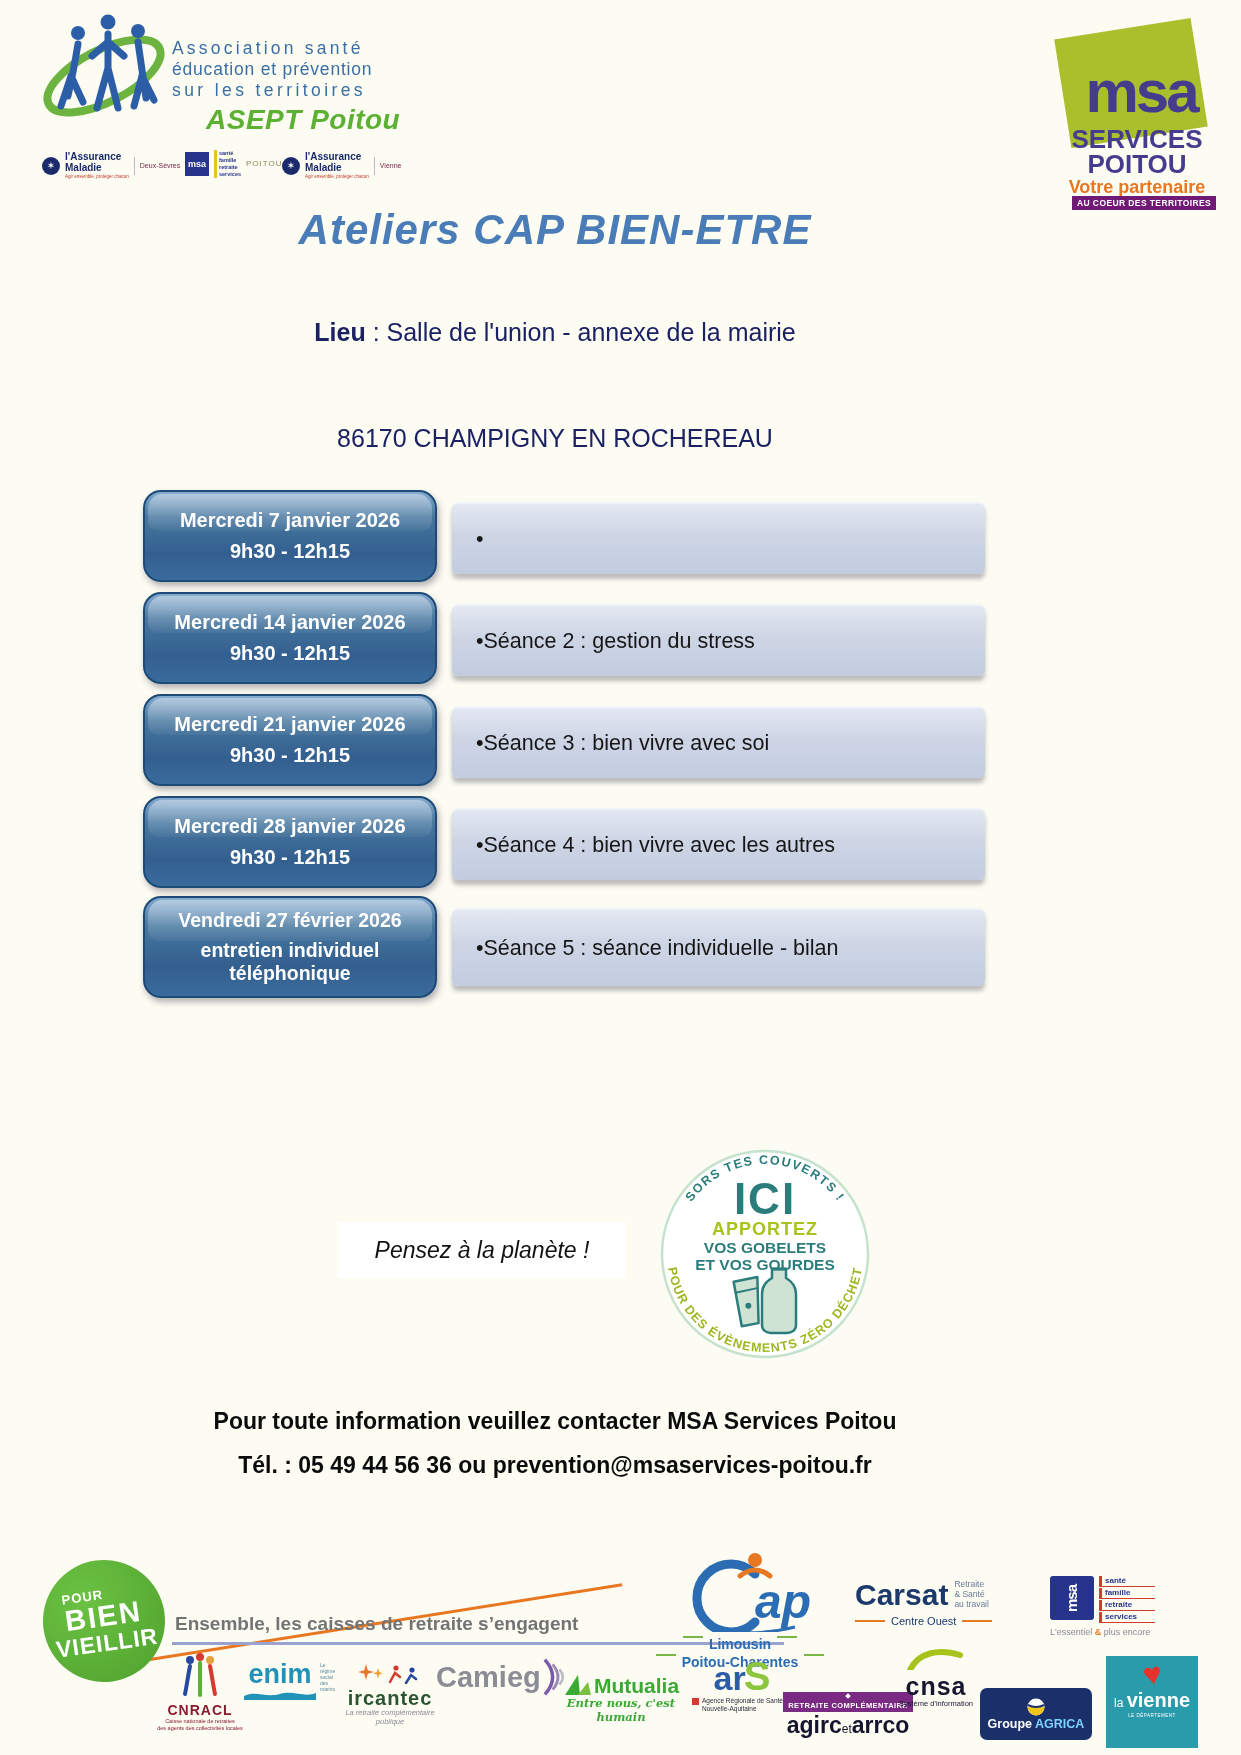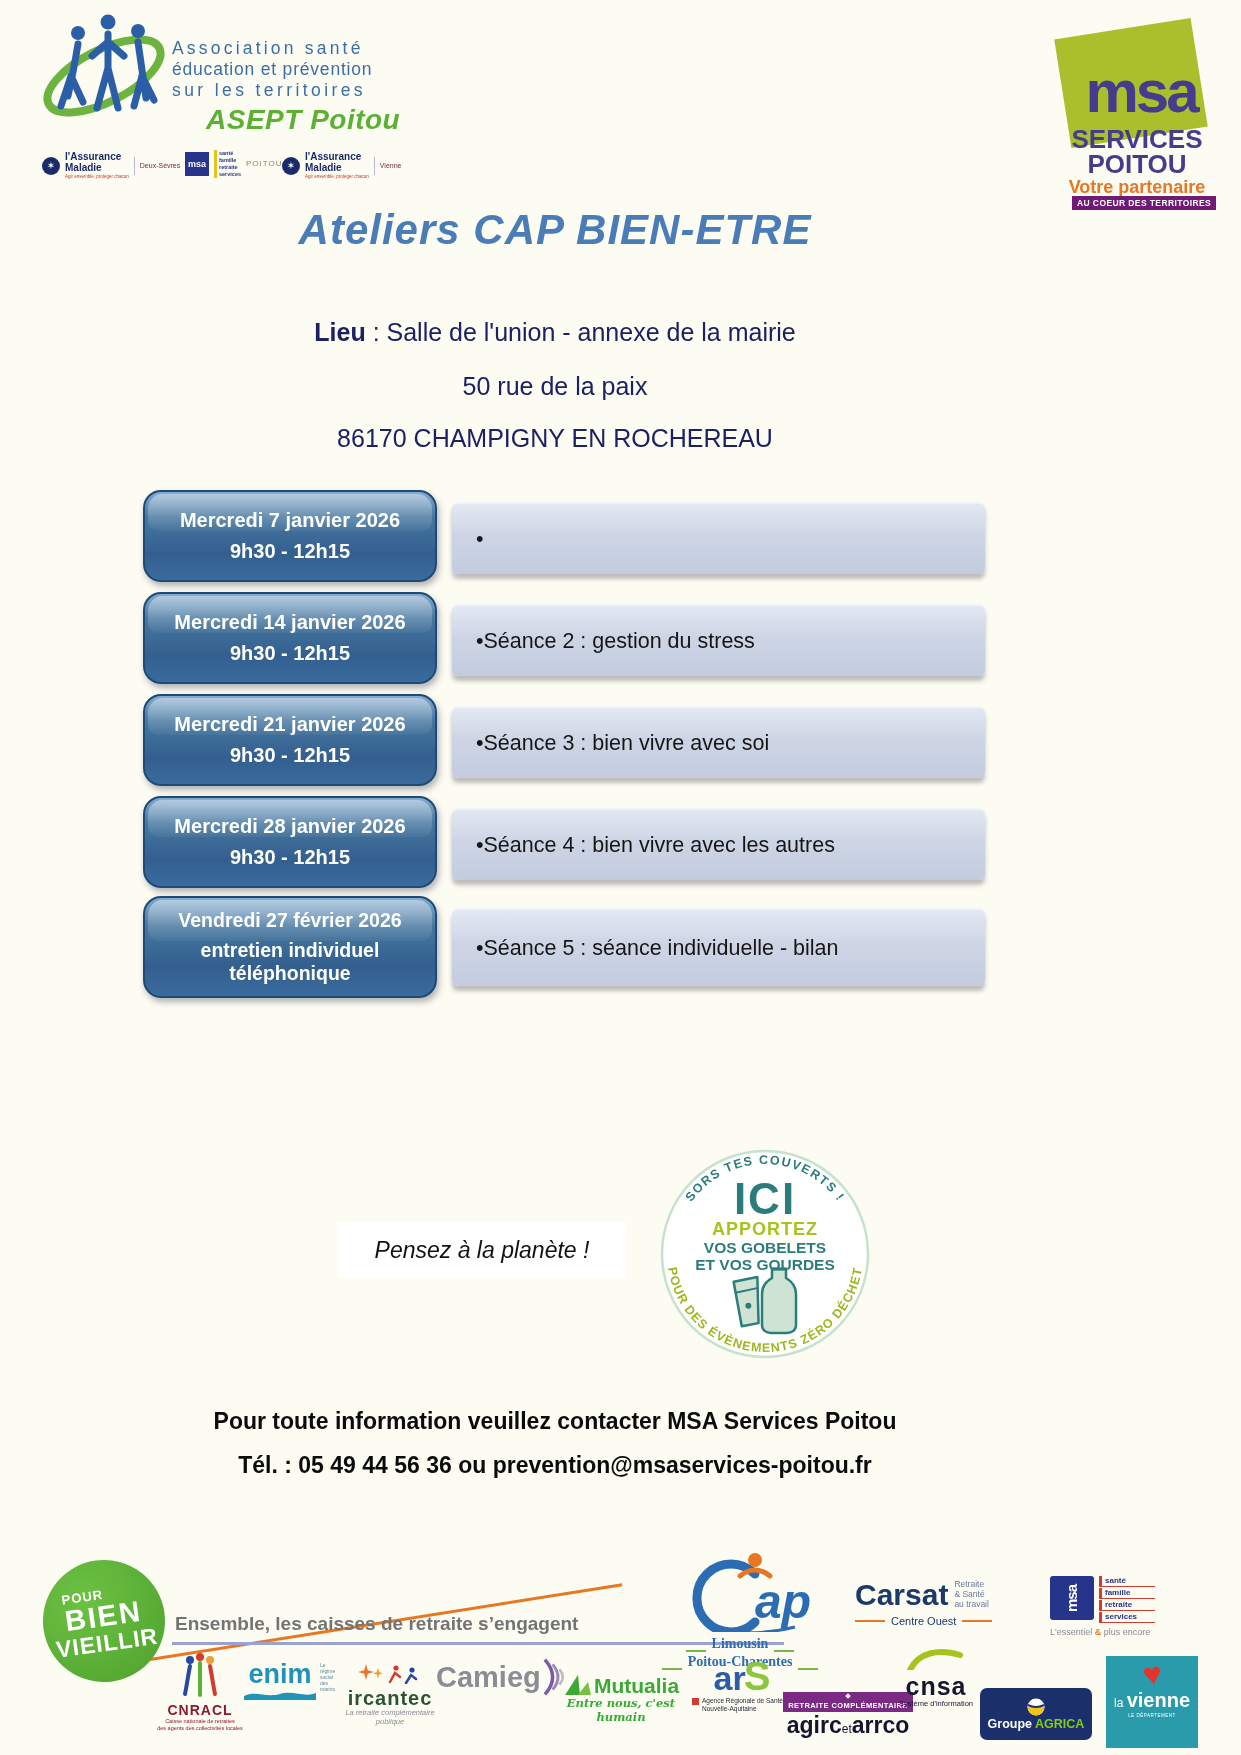--- a/index.html
+++ b/index.html
@@ -65,21 +65,21 @@
   .orange-line{left:150px;top:1658px;width:478px;height:3px;background:#e87722;transform:rotate(-9deg);transform-origin:left center;}
   .bv-circle{left:43px;top:1560px;width:122px;height:122px;border-radius:50%;
     background:radial-gradient(circle at 35% 30%,#6cc243,#4ea12d);
     display:flex;flex-direction:column;align-items:center;justify-content:center;color:#fff;font-weight:bold;transform:rotate(-8deg);}
   .bv-circle .p{font-size:13px;letter-spacing:1px;align-self:flex-start;margin-left:22px;}
   .bv-circle .b{font-size:29px;letter-spacing:2px;line-height:1;}
   .bv-circle .v{font-size:23px;letter-spacing:1px;line-height:1.05;}
   .slogan-line{left:175px;top:1613px;font-size:19px;font-weight:600;color:#737373;}
   .slogan-bar{left:172px;top:1642px;width:612px;height:3px;background:#9aa3cf;}
 
-  .cap-region{width:170px;text-align:center;font-size:14px;font-weight:bold;color:#2b6cb3;display:flex;align-items:flex-end;justify-content:center;gap:6px;font-family:Liberation Serif, serif;}
+  .cap-region{width:170px;text-align:center;font-size:14px;font-weight:bold;color:#2b6cb3;display:flex;align-items:flex-start;justify-content:center;gap:6px;}
   .cap-region i{display:block;width:20px;height:2px;background:#7ab648;}
 
   .carsat-name{font-size:30px;font-weight:bold;color:#1b3a6b;line-height:1;}
   .carsat-tags{font-size:8.5px;color:#6a7a9a;line-height:1.15;}
   .carsat-region{display:flex;align-items:center;gap:6px;margin-top:5px;}
   .carsat-region i{display:block;width:30px;height:2px;background:#e87722;}
   .carsat-region span{font-size:11px;color:#1b3a6b;}
 
   .msa-f-sq{width:44px;height:44px;background:#27348b;border-radius:3px;display:flex;align-items:center;justify-content:center;}
   .msa-f-sq span{color:#fff;font-weight:bold;font-size:15px;transform:rotate(-90deg);letter-spacing:-1px;}
@@ -105,21 +105,21 @@
   .aa-banner{background:#7a2a82;color:#fff;font-size:7.5px;font-weight:bold;letter-spacing:0.4px;padding:2px 5px;display:inline-flex;align-items:center;gap:3px;flex-direction:column;}
   .aa-banner i{display:block;width:4px;height:4px;background:#fff;transform:rotate(45deg);}
   .aa-name{color:#14142e;line-height:1;margin-top:2px;}
   .aa-name .big{font-size:23px;font-weight:bold;}
   .aa-name .sm{font-size:12px;}
   .cnsa-name{font-size:25px;font-weight:bold;color:#16162e;letter-spacing:1px;line-height:1;}
   .cnsa-sub{font-size:7.5px;color:#16162e;}
   .agrica-box{left:980px;top:1688px;width:112px;height:52px;background:#1b2f6b;border-radius:7px;display:flex;flex-direction:column;align-items:center;justify-content:center;gap:1px;}
   .agrica-text{font-size:12.5px;font-weight:bold;line-height:1;}
   .agrica-text .g{color:#fff;}
-  .agrica-text .a{color:#84cc16;}
+  .agrica-text .a{color:#7dd3fc;}
   .vienne-box{left:1106px;top:1656px;width:92px;height:92px;background:#2a9bab;display:flex;flex-direction:column;align-items:center;}
   .vienne-heart{font-size:32px;color:#e8312a;line-height:1;margin-top:2px;transform:rotate(-8deg);}
   .vienne-name{color:#fff;line-height:1;}
   .vienne-name .la{font-size:12px;}
   .vienne-name .vn{font-size:20px;font-weight:bold;}
   .vienne-sub{font-size:4.5px;color:#fff;letter-spacing:0.5px;margin-top:3px;}
 </style>
 </head>
 <body>
 
@@ -183,21 +183,20 @@
     <div class="abs msa-l2">POITOU</div>
     <div class="abs msa-tag">Votre partenaire</div>
     <div class="abs msa-ribbon">AU COEUR DES TERRITOIRES</div>
   </div>
 
   <div class="abs main-title">Ateliers CAP BIEN-ETRE</div>
 
   <div class="abs loc" style="top:318px;">
     <b>Lieu</b><span> : Salle de l'union - annexe de la mairie</span>
   </div>
-  <div class="abs loc" style="top:372px;">50 rue de la paix</div>
   <div class="abs loc" style="top:424px;">86170 CHAMPIGNY EN ROCHEREAU</div>
 
   <div>
     <div class="datebox" style="top:490px;height:92px;">
       <div>Mercredi 7 janvier 2026</div>
       <div>9h30 - 12h15</div>
     </div>
     <div class="sessionbar" style="top:502px;height:72px;">
       <span>•</span>
     </div>

